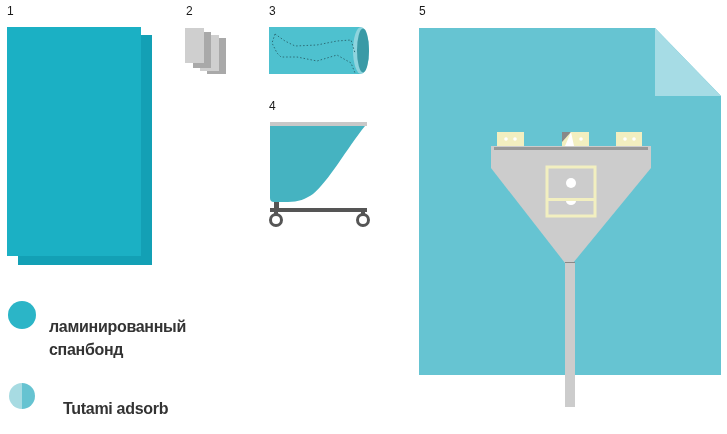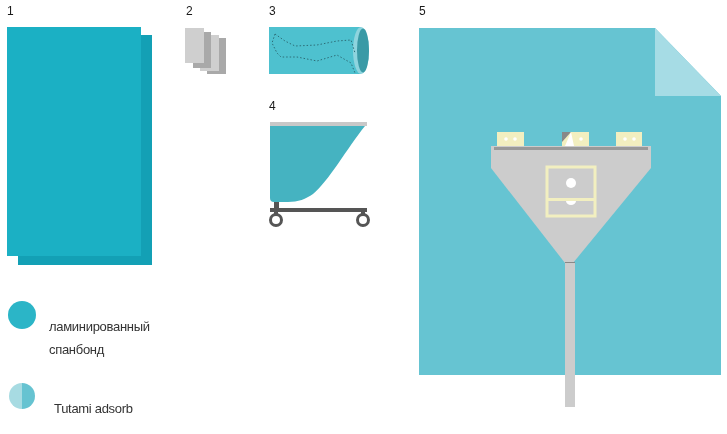--- a/index.html
+++ b/index.html
@@ -1,20 +1,20 @@
 <!DOCTYPE html>
 <html><head>
   <meta charset="utf-8">
   <style>
     html, body { margin: 0; padding: 0; background: #ffffff; }
     body { width: 727px; height: 434px; position: relative; overflow: hidden;
            font-family: "Liberation Sans", sans-serif; color: #222; }
     .num { position: absolute; font-size: 12px; line-height: 12px; color: #1a1a1a; }
     .abs { position: absolute; }
-    .legend-text { position: absolute; font-size: 13px; line-height: 15px; color: #333; letter-spacing: -0.3px; }
+    .legend-text { position: absolute; font-size: 16px; line-height: 15px; color: #333; letter-spacing: -0.3px; font-weight: bold; }
     svg { position: absolute; overflow: visible; }
   </style>
 </head>
 <body>
 
 <div class="num" style="left:7px; top:5px;">1</div>
 <div class="abs" style="left:18px; top:35px; width:134px; height:230px; background:#13a0b5;"></div>
 <div class="abs" style="left:7px; top:27px; width:134px; height:229px; background:#1bb0c4;"></div>
 
 <div class="num" style="left:186px; top:5px;">2</div>
@@ -76,14 +76,14 @@
 <div>
   <div class="abs" style="left:8px; top:301px; width:28px; height:28px; border-radius:50%; background:#2bb5c7;"></div>
   <div class="legend-text" style="left:49px; top:319px;">ламинированный</div>
   <div class="legend-text" style="left:49px; top:342px;">спанбонд</div>
 </div>
 <div>
   <div class="abs" style="left:9px; top:383px; width:26px; height:26px; border-radius:50%; overflow:hidden;">
     <div style="position:absolute; left:0; top:0; width:13px; height:26px; background:#a7dbe2;"></div>
     <div style="position:absolute; left:13px; top:0; width:13px; height:26px; background:#66c3d1;"></div>
   </div>
-  <div class="legend-text" style="left:54px; top:401px;">Tutami adsorb</div>
+  <div class="legend-text" style="left:63px; top:401px;">Tutami adsorb</div>
 </div>
 
 </body></html>

